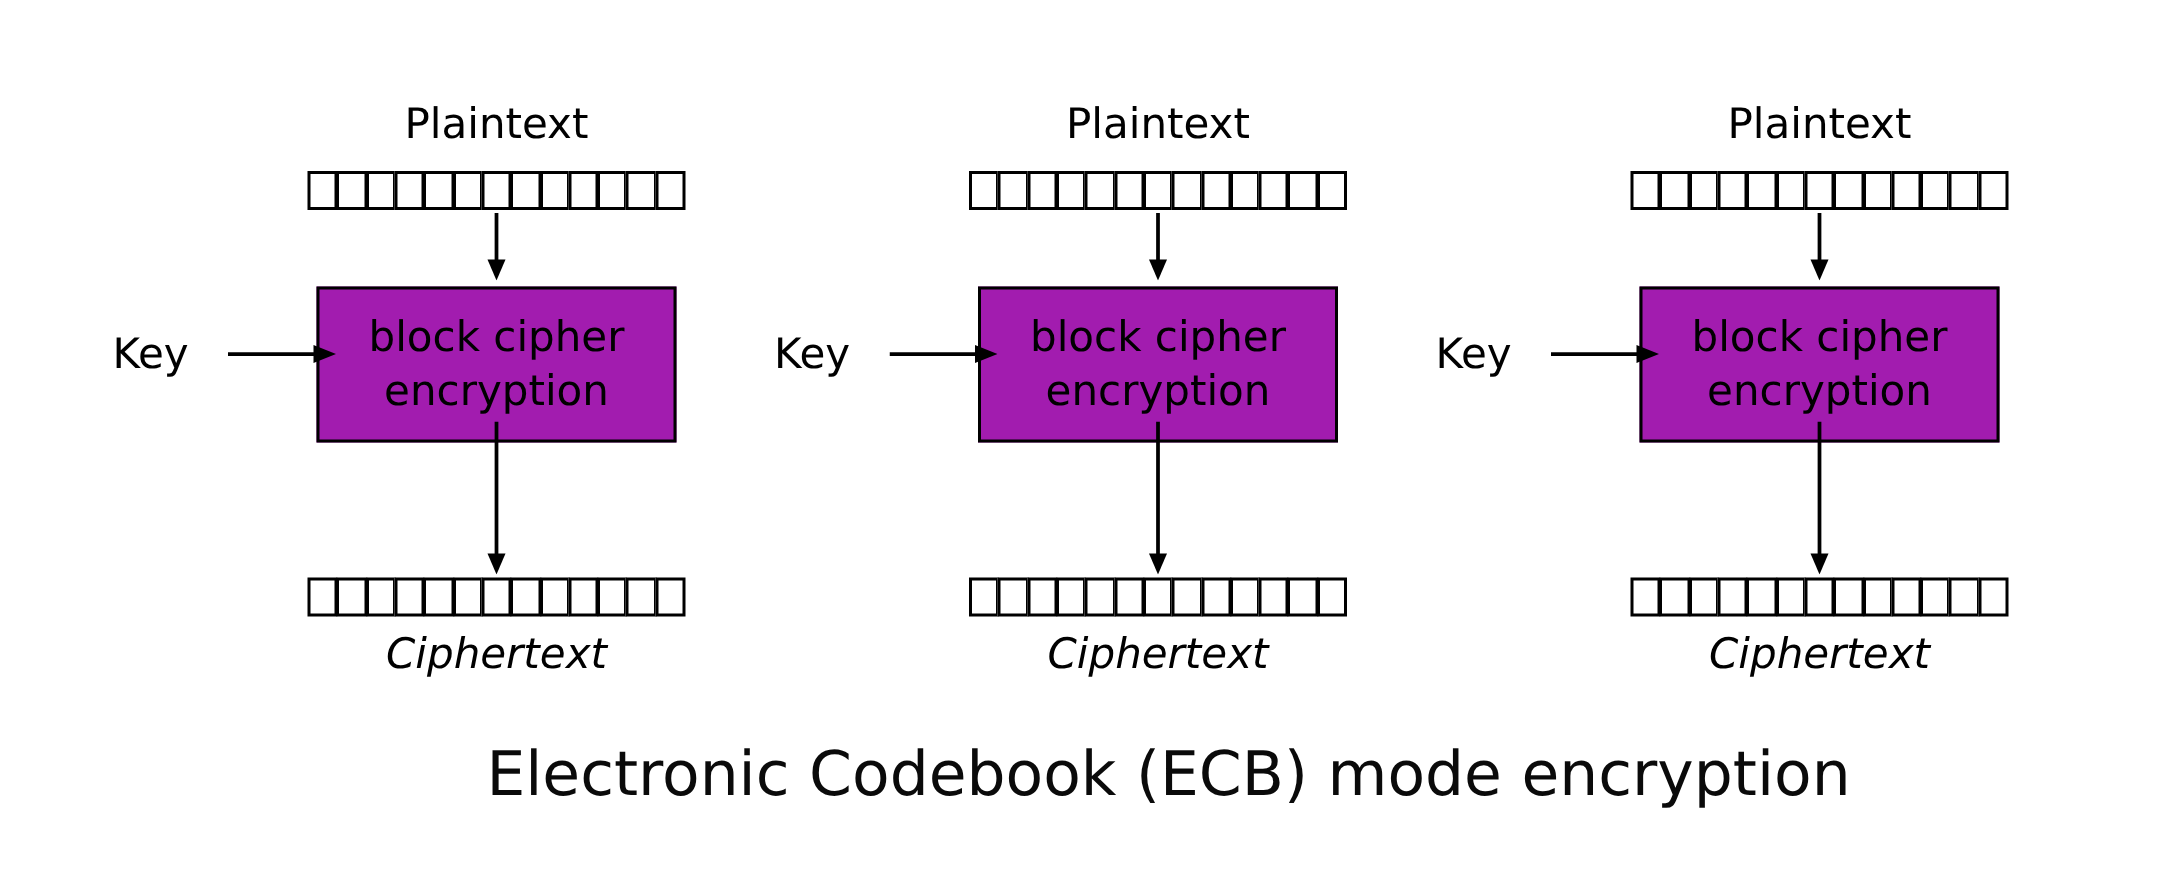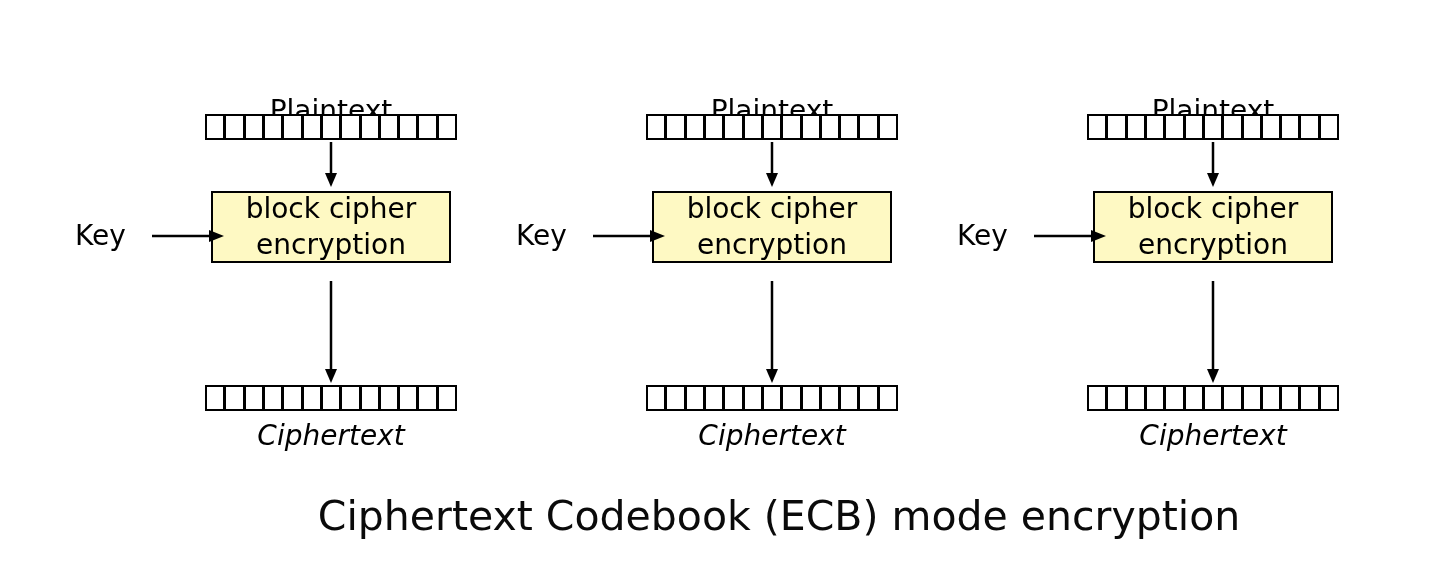--- a/index.html
+++ b/index.html
@@ -19,21 +19,21 @@
 
   .label {
     position: absolute;
     width: 100%;
     text-align: center;
     font-size: 28px;
     line-height: 34px;
     color: #000;
     white-space: nowrap;
   }
-  .plaintext-label { top: 66px; margin-top: 28px; }
+  .plaintext-label { top: 66px; }
   .ciphertext-label { top: 419px; font-style: italic; }
 
   .bitbar {
     position: absolute;
     left: 0;
     width: 252px;
     height: 26px;
     display: flex;
     box-sizing: border-box;
   }
@@ -50,24 +50,24 @@
 
   .arrow-v { position: absolute; left: 118px; display: block; }
   .arrow-top    { top: 142px; }
   .arrow-bottom { top: 281px; }
 
   .cipher-box {
     position: absolute;
     top: 191px;
     left: 6px;
     width: 240px;
-    height: 72px;
+    height: 104px;
     border: 2.5px solid #000;
     box-sizing: border-box;
-    background: #fef9c3;
+    background: #a21caf;
     display: flex;
     align-items: center;
     justify-content: center;
   }
   .box-text {
     width: 210px;
     text-align: center;
     font-size: 28px;
     line-height: 36px;
     color: #000;
@@ -267,15 +267,15 @@
     </svg>
   </div>
   <div class="key-group key-3">
     <span class="key-text">Key</span>
     <svg width="72" height="16" viewBox="0 0 72 16">
       <line x1="0" y1="8" x2="58" y2="8" stroke="#000" stroke-width="2.5"></line>
       <polygon points="57,2 57,14 72,8" fill="#000"></polygon>
     </svg>
   </div>
 
-  <div class="diagram-title">Ciphertext Codebook (ECB) mode encryption</div>
+  <div class="diagram-title">Electronic Codebook (ECB) mode encryption</div>
 
 </div>
 
 </body></html>

